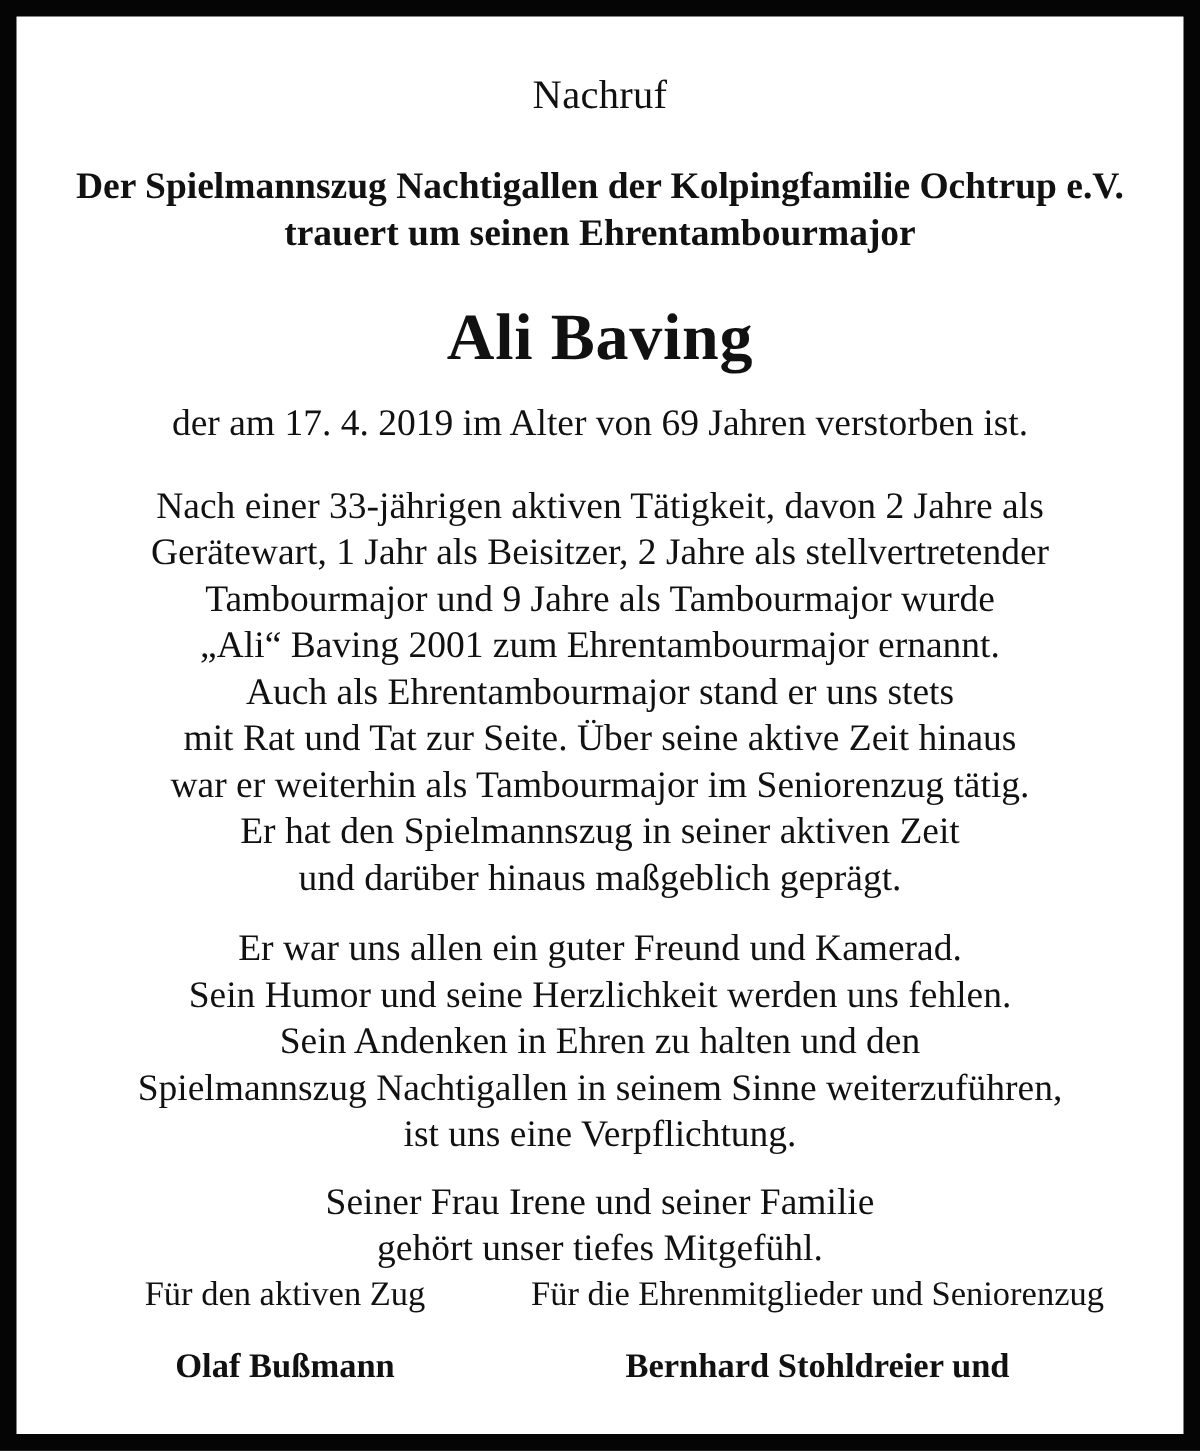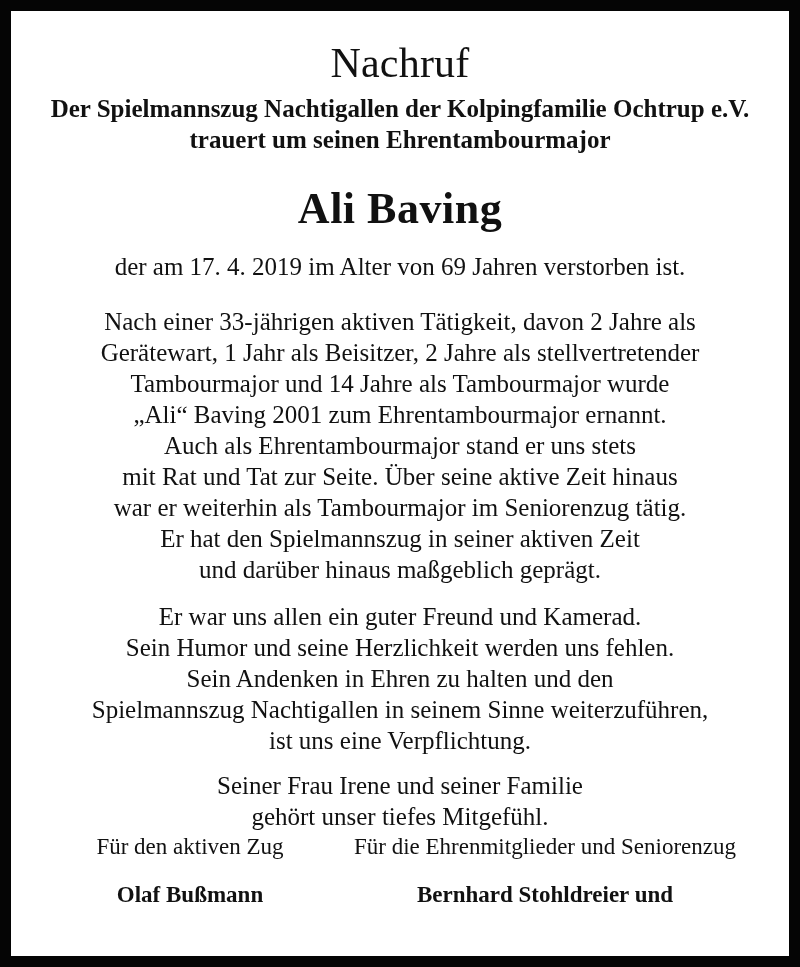--- a/index.html
+++ b/index.html
@@ -41,26 +41,26 @@
     overflow: hidden;
   }
 
   .line {
     text-align: center;
     white-space: nowrap;
   }
 
   
   .nachruf-title {
-    font-size: 42px;
+    font-size: 27px;
     line-height: 48px;
     font-weight: 400;
     letter-spacing: 0.2px;
     margin-top: 10px;
-    margin-bottom: 6px;
+    margin-bottom: 22px;
   }
 
   .intro {
     font-size: 25px;
     line-height: 31px;
     font-weight: 700;
   }
 
   
   .deceased-name {
@@ -142,21 +142,21 @@
     <div class="line intro">Der Spielmannszug Nachtigallen der Kolpingfamilie Ochtrup e.V.</div>
     <div class="line intro">trauert um seinen Ehrentambourmajor</div>
 
     <div class="line deceased-name">Ali Baving</div>
 
     <div class="line death-line">der am 17. 4. 2019 im Alter von 69 Jahren verstorben ist.</div>
 
     <div class="body-block">
       <div class="body-line">Nach einer 33-jährigen aktiven Tätigkeit, davon 2 Jahre als</div>
       <div class="body-line">Gerätewart, 1 Jahr als Beisitzer, 2 Jahre als stellvertretender</div>
-      <div class="body-line">Tambourmajor und 14 Jahre als Tambourmajor wurde</div>
+      <div class="body-line">Tambourmajor und 9 Jahre als Tambourmajor wurde</div>
       <div class="body-line">„Ali“ Baving 2001 zum Ehrentambourmajor ernannt.</div>
       <div class="body-line">Auch als Ehrentambourmajor stand er uns stets</div>
       <div class="body-line">mit Rat und Tat zur Seite. Über seine aktive Zeit hinaus</div>
       <div class="body-line">war er weiterhin als Tambourmajor im Seniorenzug tätig.</div>
       <div class="body-line">Er hat den Spielmannszug in seiner aktiven Zeit</div>
       <div class="body-line">und darüber hinaus maßgeblich geprägt.</div>
     </div>
 
     <div class="body-block">
       <div class="body-line">Er war uns allen ein guter Freund und Kamerad.</div>

